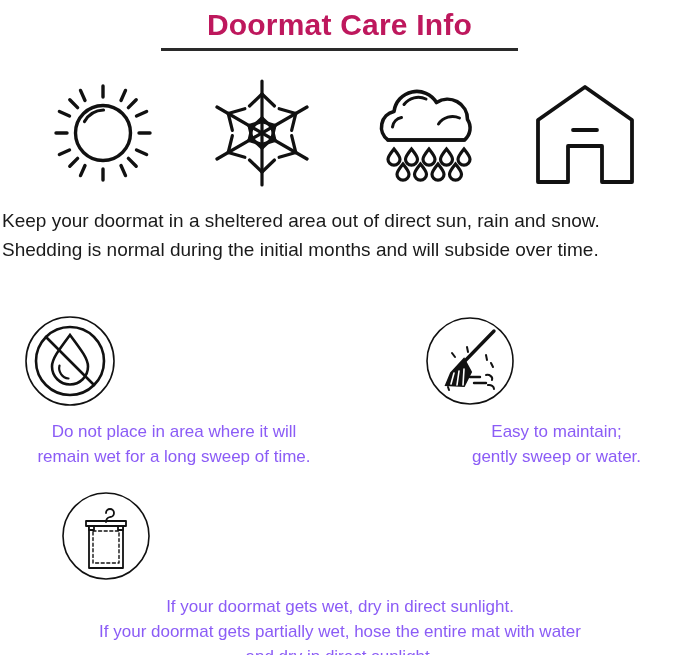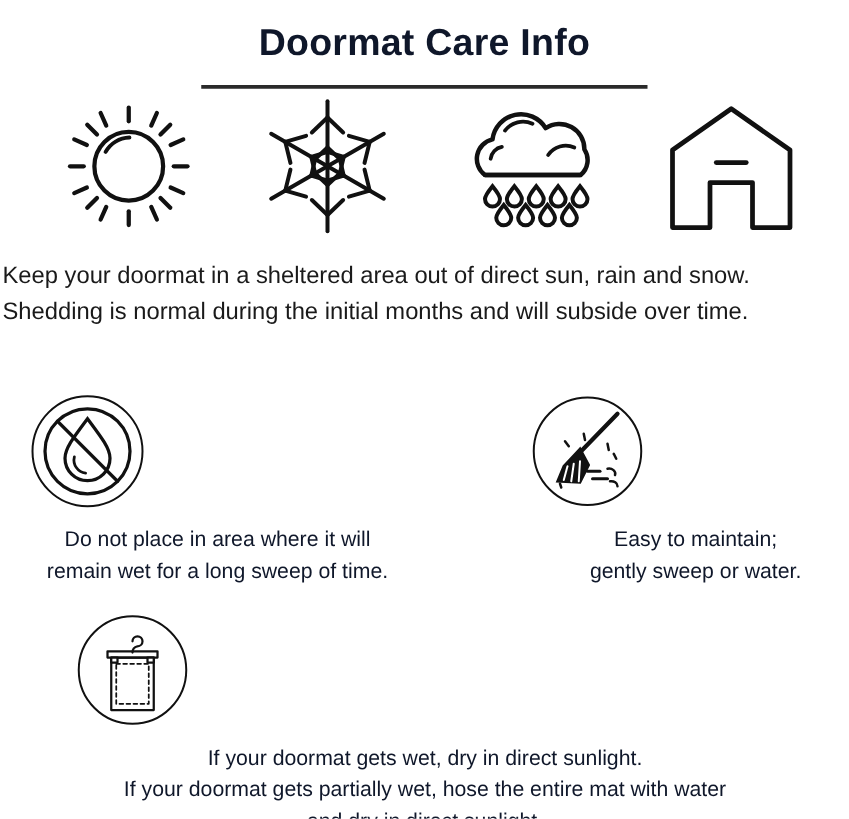--- a/index.html
+++ b/index.html
@@ -23,22 +23,22 @@
     top: 0;
     width: 679px;
     text-align: center;
   }
   #page-title {
     font-family: "Liberation Sans", sans-serif;
     font-weight: bold;
     font-size: 30px;
     line-height: 34px;
     letter-spacing: 0.2px;
-    color: #0f172a;
-    margin: 16px;
+    color: #be185d;
+    margin: 6px;
     padding-top: 2px;
   }
   #title-rule {
     width: 357px;
     height: 3px;
     background: #2a2a2a;
     margin: 3px auto 0 auto;
   }
 
   
@@ -73,21 +73,21 @@
   
   .care-item {
     position: absolute;
     text-align: center;
   }
   .care-badge { margin: 0 auto; }
   .care-badge svg { display: block; }
   .care-caption {
     font-size: 17px;
     line-height: 25px;
-    color: #0f172a;
+    color: #8b5cf6;
     margin-top: 12px;
     white-space: nowrap;
   }
   .care-caption .line { display: block; }
 
   #care-no-water  { left: 24px;  top: 315px; width: 300px; }
   #care-sweep     { left: 424px; top: 315px; width: 265px; }
   #care-dry       { left: 60px;  top: 490px; width: 560px; }
 </style>
 </head>

